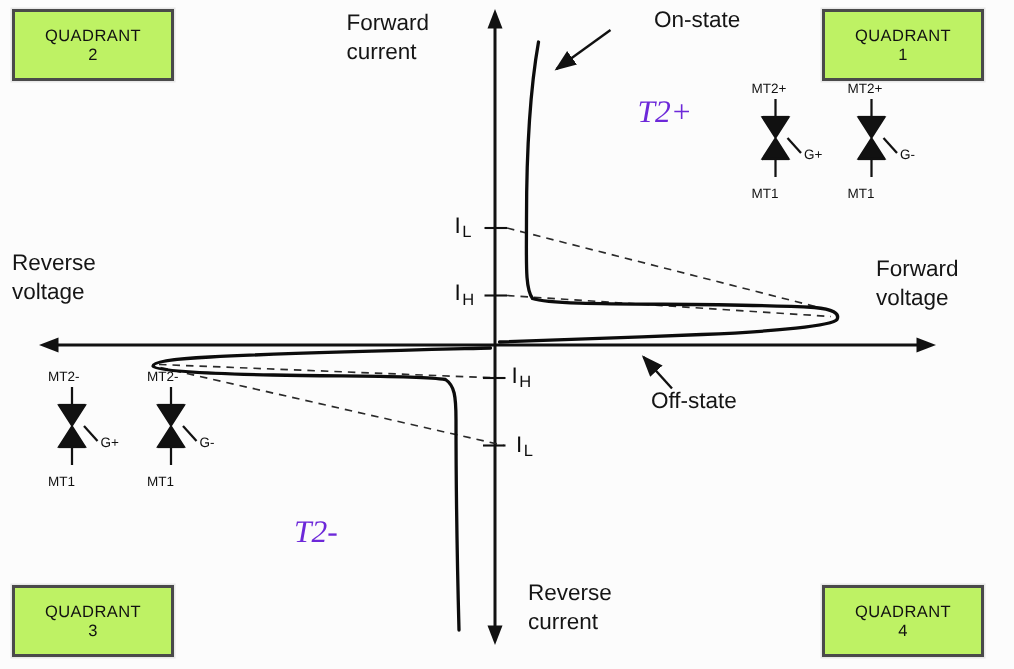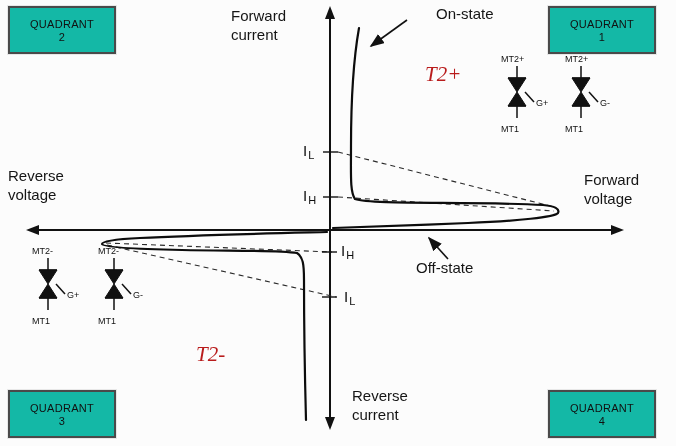--- a/index.html
+++ b/index.html
@@ -9,39 +9,39 @@
     background:#fcfcfc;
     overflow:hidden;
     font-family:"Liberation Sans", sans-serif;
   }
   svg.layer { position:absolute; left:0; top:0; }
 
   .qbox {
     position:absolute;
     width:104px; height:44px;
     border:2px solid #4a4a4a;
-    background:#14b8a6;
+    background:#bef264;
     display:flex; flex-direction:column;
     align-items:center; justify-content:center;
     font-size:11px; color:#111;
     letter-spacing:0.3px;
     box-shadow:0 0 0 1px #e8e8e8;
   }
   .qbox .qnum { margin-top:1px; }
 
   .label {
     position:absolute;
     font-size:15px; line-height:19px;
     color:#151515; white-space:nowrap;
   }
   .t2label {
     position:absolute;
     font-family:"Liberation Serif", serif;
     font-style:italic;
-    font-size:21px; color:#b91c1c;
+    font-size:21px; color:#6d28d9;
     white-space:nowrap;
   }
   .ilabel {
     position:absolute;
     font-size:15px; font-weight:normal; color:#0d0d0d;
     white-space:nowrap;
   }
   .ilabel .sub { font-size:11px; vertical-align:-3px; margin-left:1px; }
 
   .symtext {
@@ -187,21 +187,21 @@
   <div class="label" style="left:8px; top:166px;">
     <div>Reverse</div>
     <div>voltage</div>
   </div>
   <div class="label" style="left:584px; top:170px;">
     <div>Forward</div>
     <div>voltage</div>
   </div>
 
   <div class="label" style="left:436px; top:4px;">On-state</div>
-  <div class="label" style="left:416px; top:258px;">Off-state</div>
+  <div class="label" style="left:434px; top:258px;">Off-state</div>
 
   <div class="t2label" style="left:425px; top:62px;">T2+</div>
   <div class="t2label" style="left:196px; top:342px;text-align:right;">T2-</div>
 
   <div class="ilabel" style="left:303px; top:142px;">
     <span>I</span><span class="sub">L</span>
   </div>
   <div class="ilabel" style="left:303px; top:187px;">
     <span>I</span><span class="sub">H</span>
   </div>

